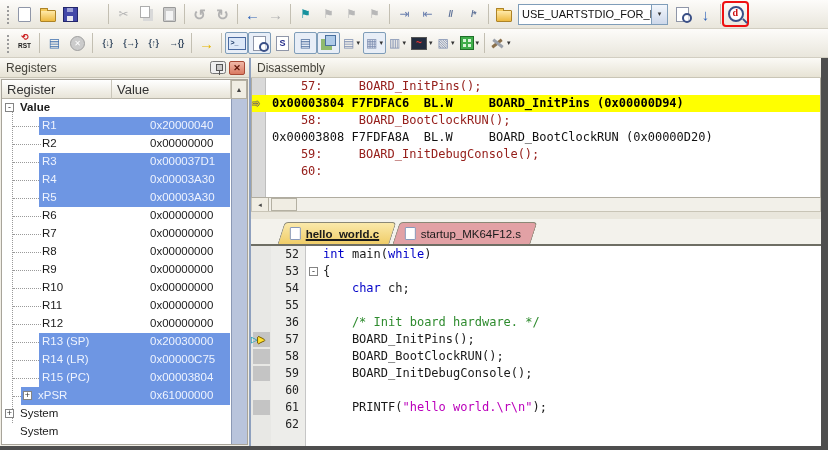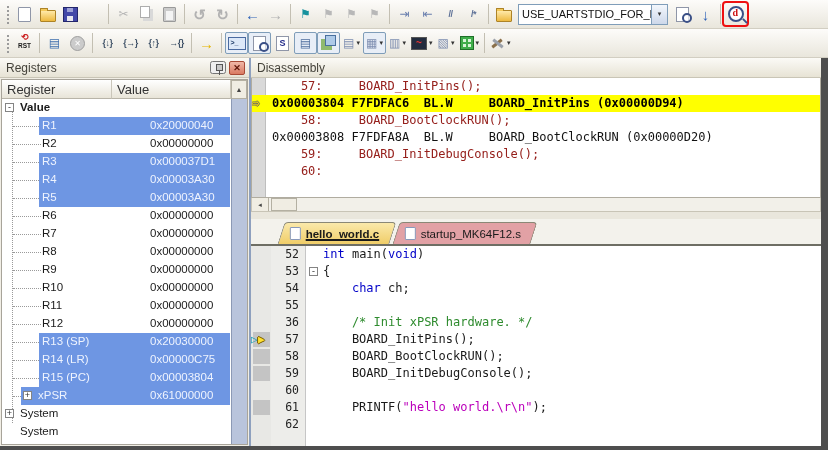--- a/index.html
+++ b/index.html
@@ -443,25 +443,25 @@
         </div>
         <div class="tab inactive">
           <span class="docic"></span>
           <span class="tlabel">startup_MK64F12.s</span>
         </div>
       </div>
     <div id="editor">
       <div id="emarginbg"></div>
       <div id="egutterbg"></div>
       <div id="elines">
-          <div class="eline"><span class="enum">52</span><span class="ecode"><span class="kw">int</span><span class="pl"> main(</span><span class="kw">void</span><span class="pl">)</span></span></div>
+          <div class="eline"><span class="enum">52</span><span class="ecode"><span class="kw">int</span><span class="pl"> main(</span><span class="kw">while</span><span class="pl">)</span></span></div>
           <div class="eline"><span class="enum">53</span><span class="efold">-</span><span class="ecode"><span class="pl">{</span></span></div>
           <div class="eline"><span class="enum">54</span><span class="ecode"><span class="pl">    </span><span class="kw">char</span><span class="pl"> ch;</span></span></div>
           <div class="eline"><span class="enum">55</span><span class="ecode"></span></div>
-          <div class="eline"><span class="enum">36</span><span class="ecode"><span class="cmt">    /* Init xPSR hardware. */</span></span></div>
+          <div class="eline"><span class="enum">36</span><span class="ecode"><span class="cmt">    /* Init board hardware. */</span></span></div>
           <div class="eline"><div class="eblock"></div><span class="arrA">▷</span><span class="arrB">▶</span><span class="enum">57</span><span class="ecode"><span class="pl">    BOARD_InitPins();</span></span></div>
           <div class="eline"><div class="eblock"></div><span class="enum">58</span><span class="ecode"><span class="pl">    BOARD_BootClockRUN();</span></span></div>
           <div class="eline"><div class="eblock"></div><span class="enum">59</span><span class="ecode"><span class="pl">    BOARD_InitDebugConsole();</span></span></div>
           <div class="eline"><span class="enum">60</span><span class="ecode"></span></div>
           <div class="eline"><div class="eblock"></div><span class="enum">61</span><span class="ecode"><span class="pl">    PRINTF(</span><span class="str">"hello world.\r\n"</span><span class="pl">);</span></span></div>
           <div class="eline"><span class="enum">62</span><span class="ecode"></span></div>
         </div>
     </div>
   </div>
 

